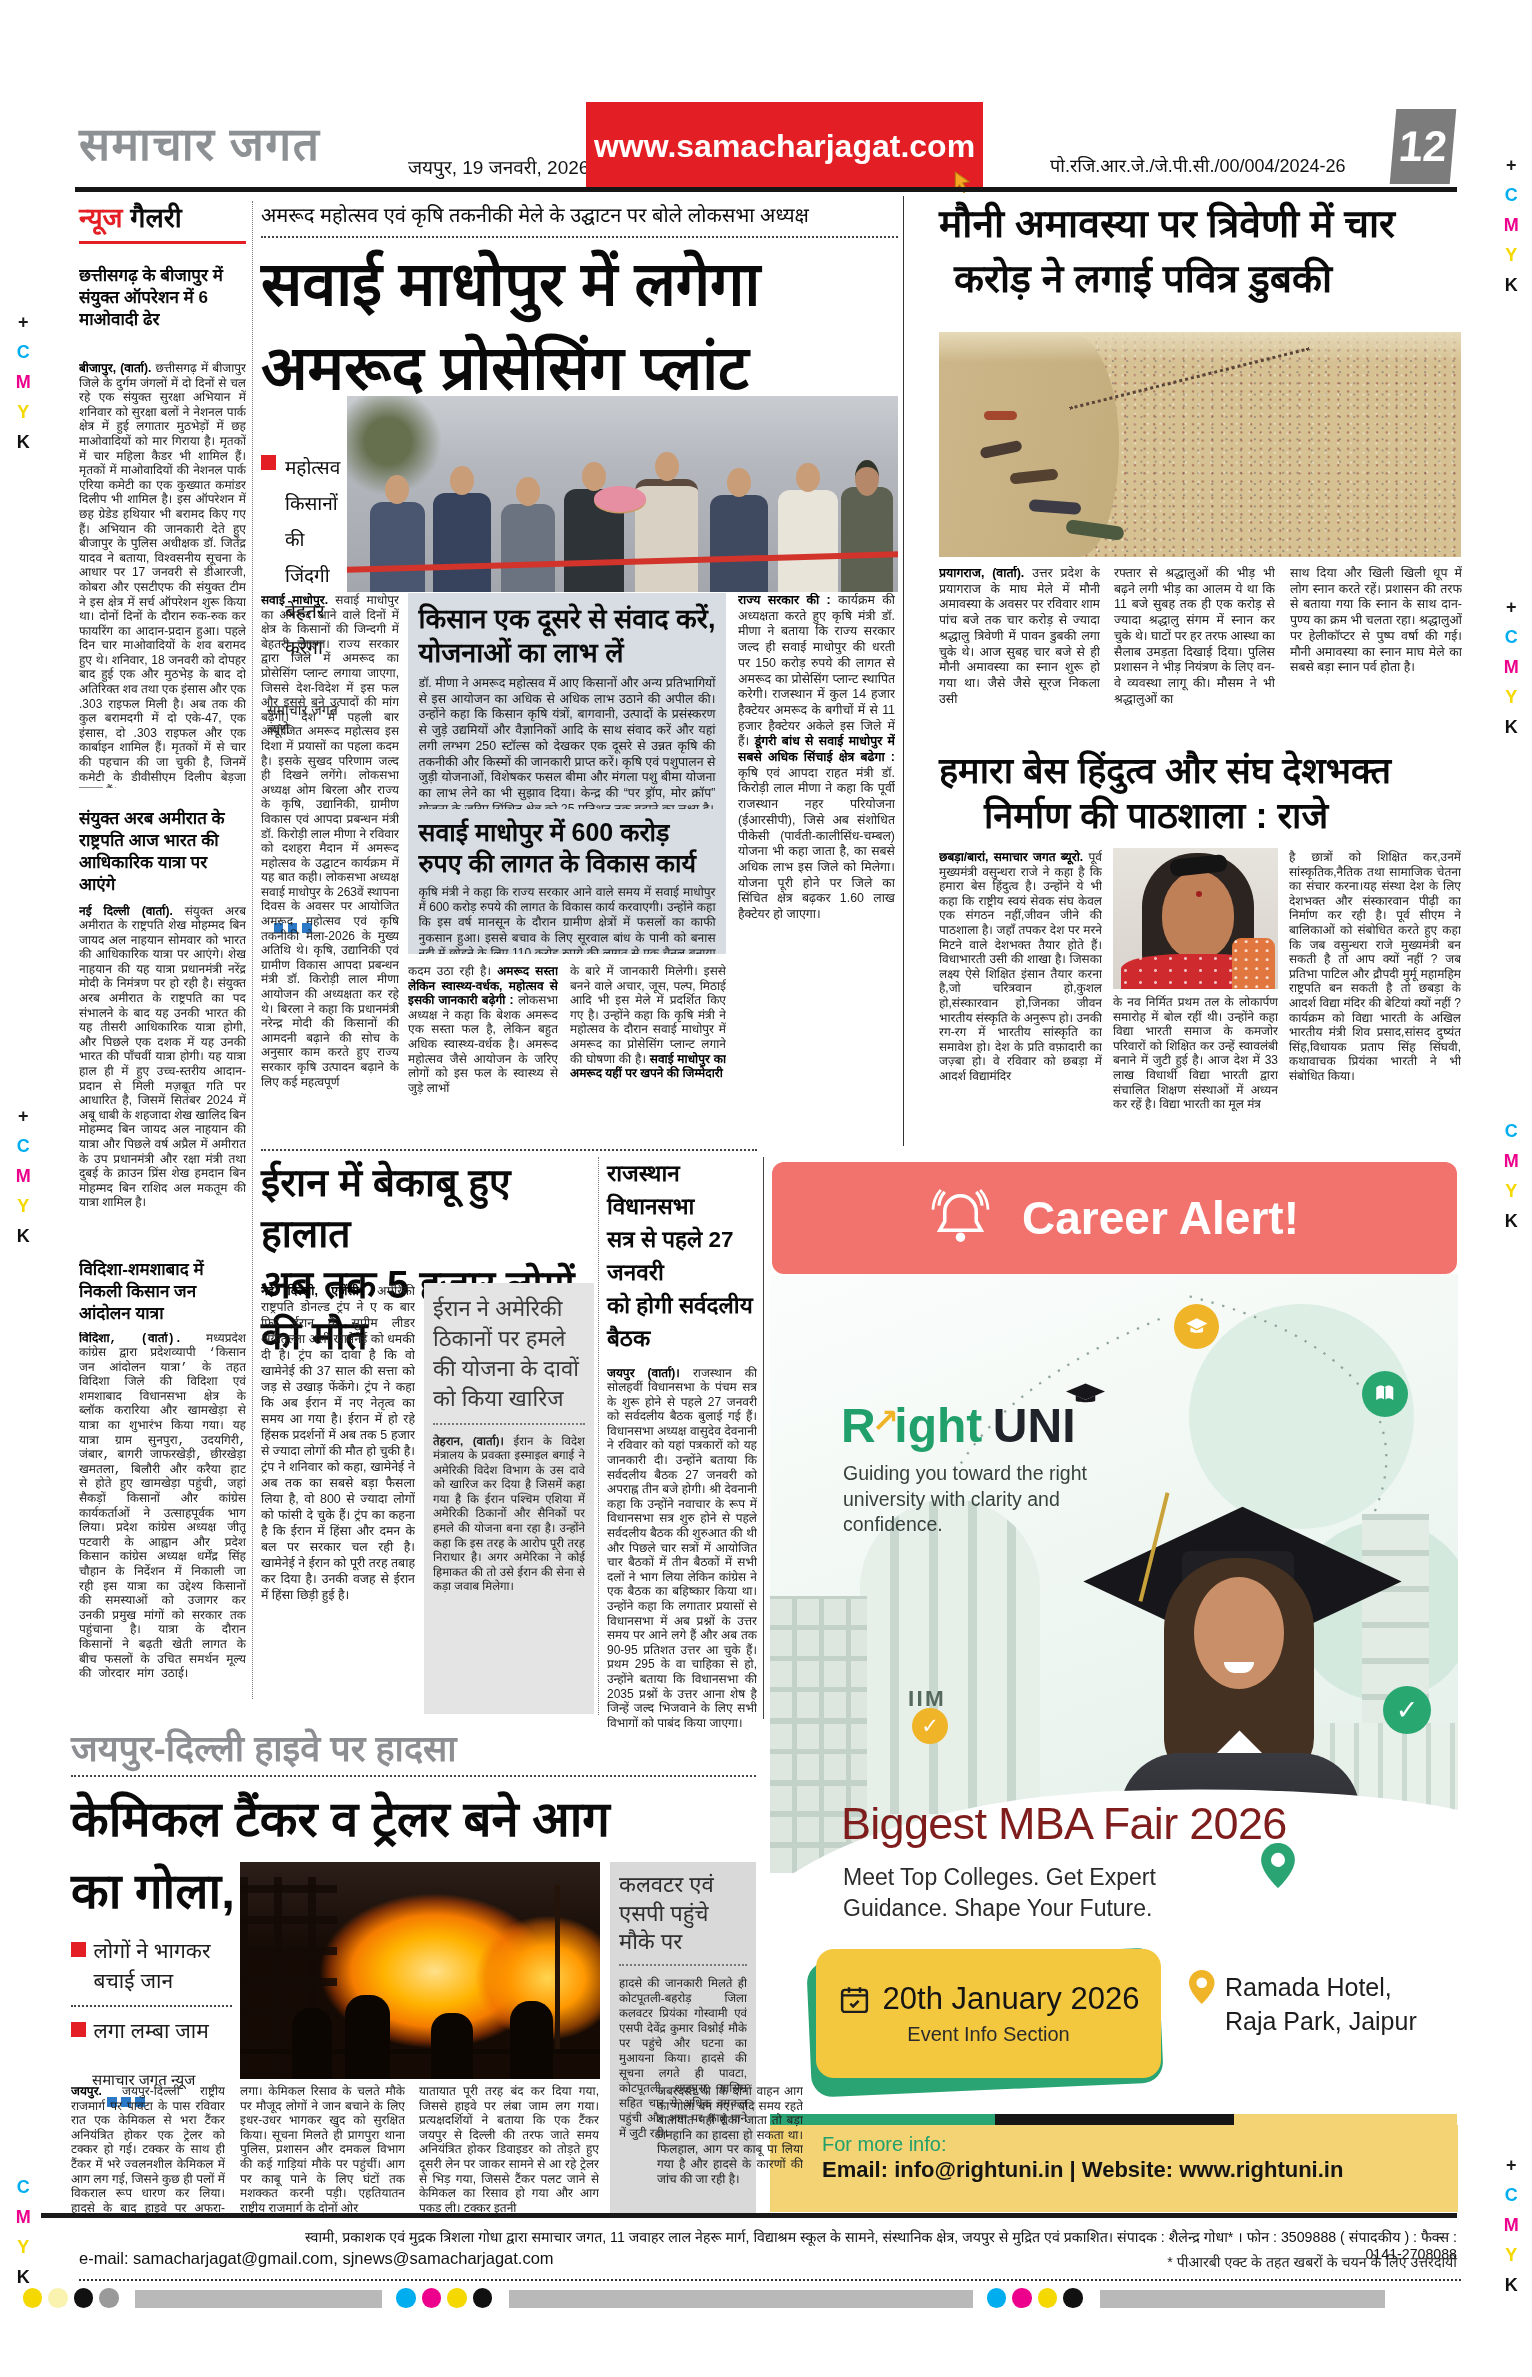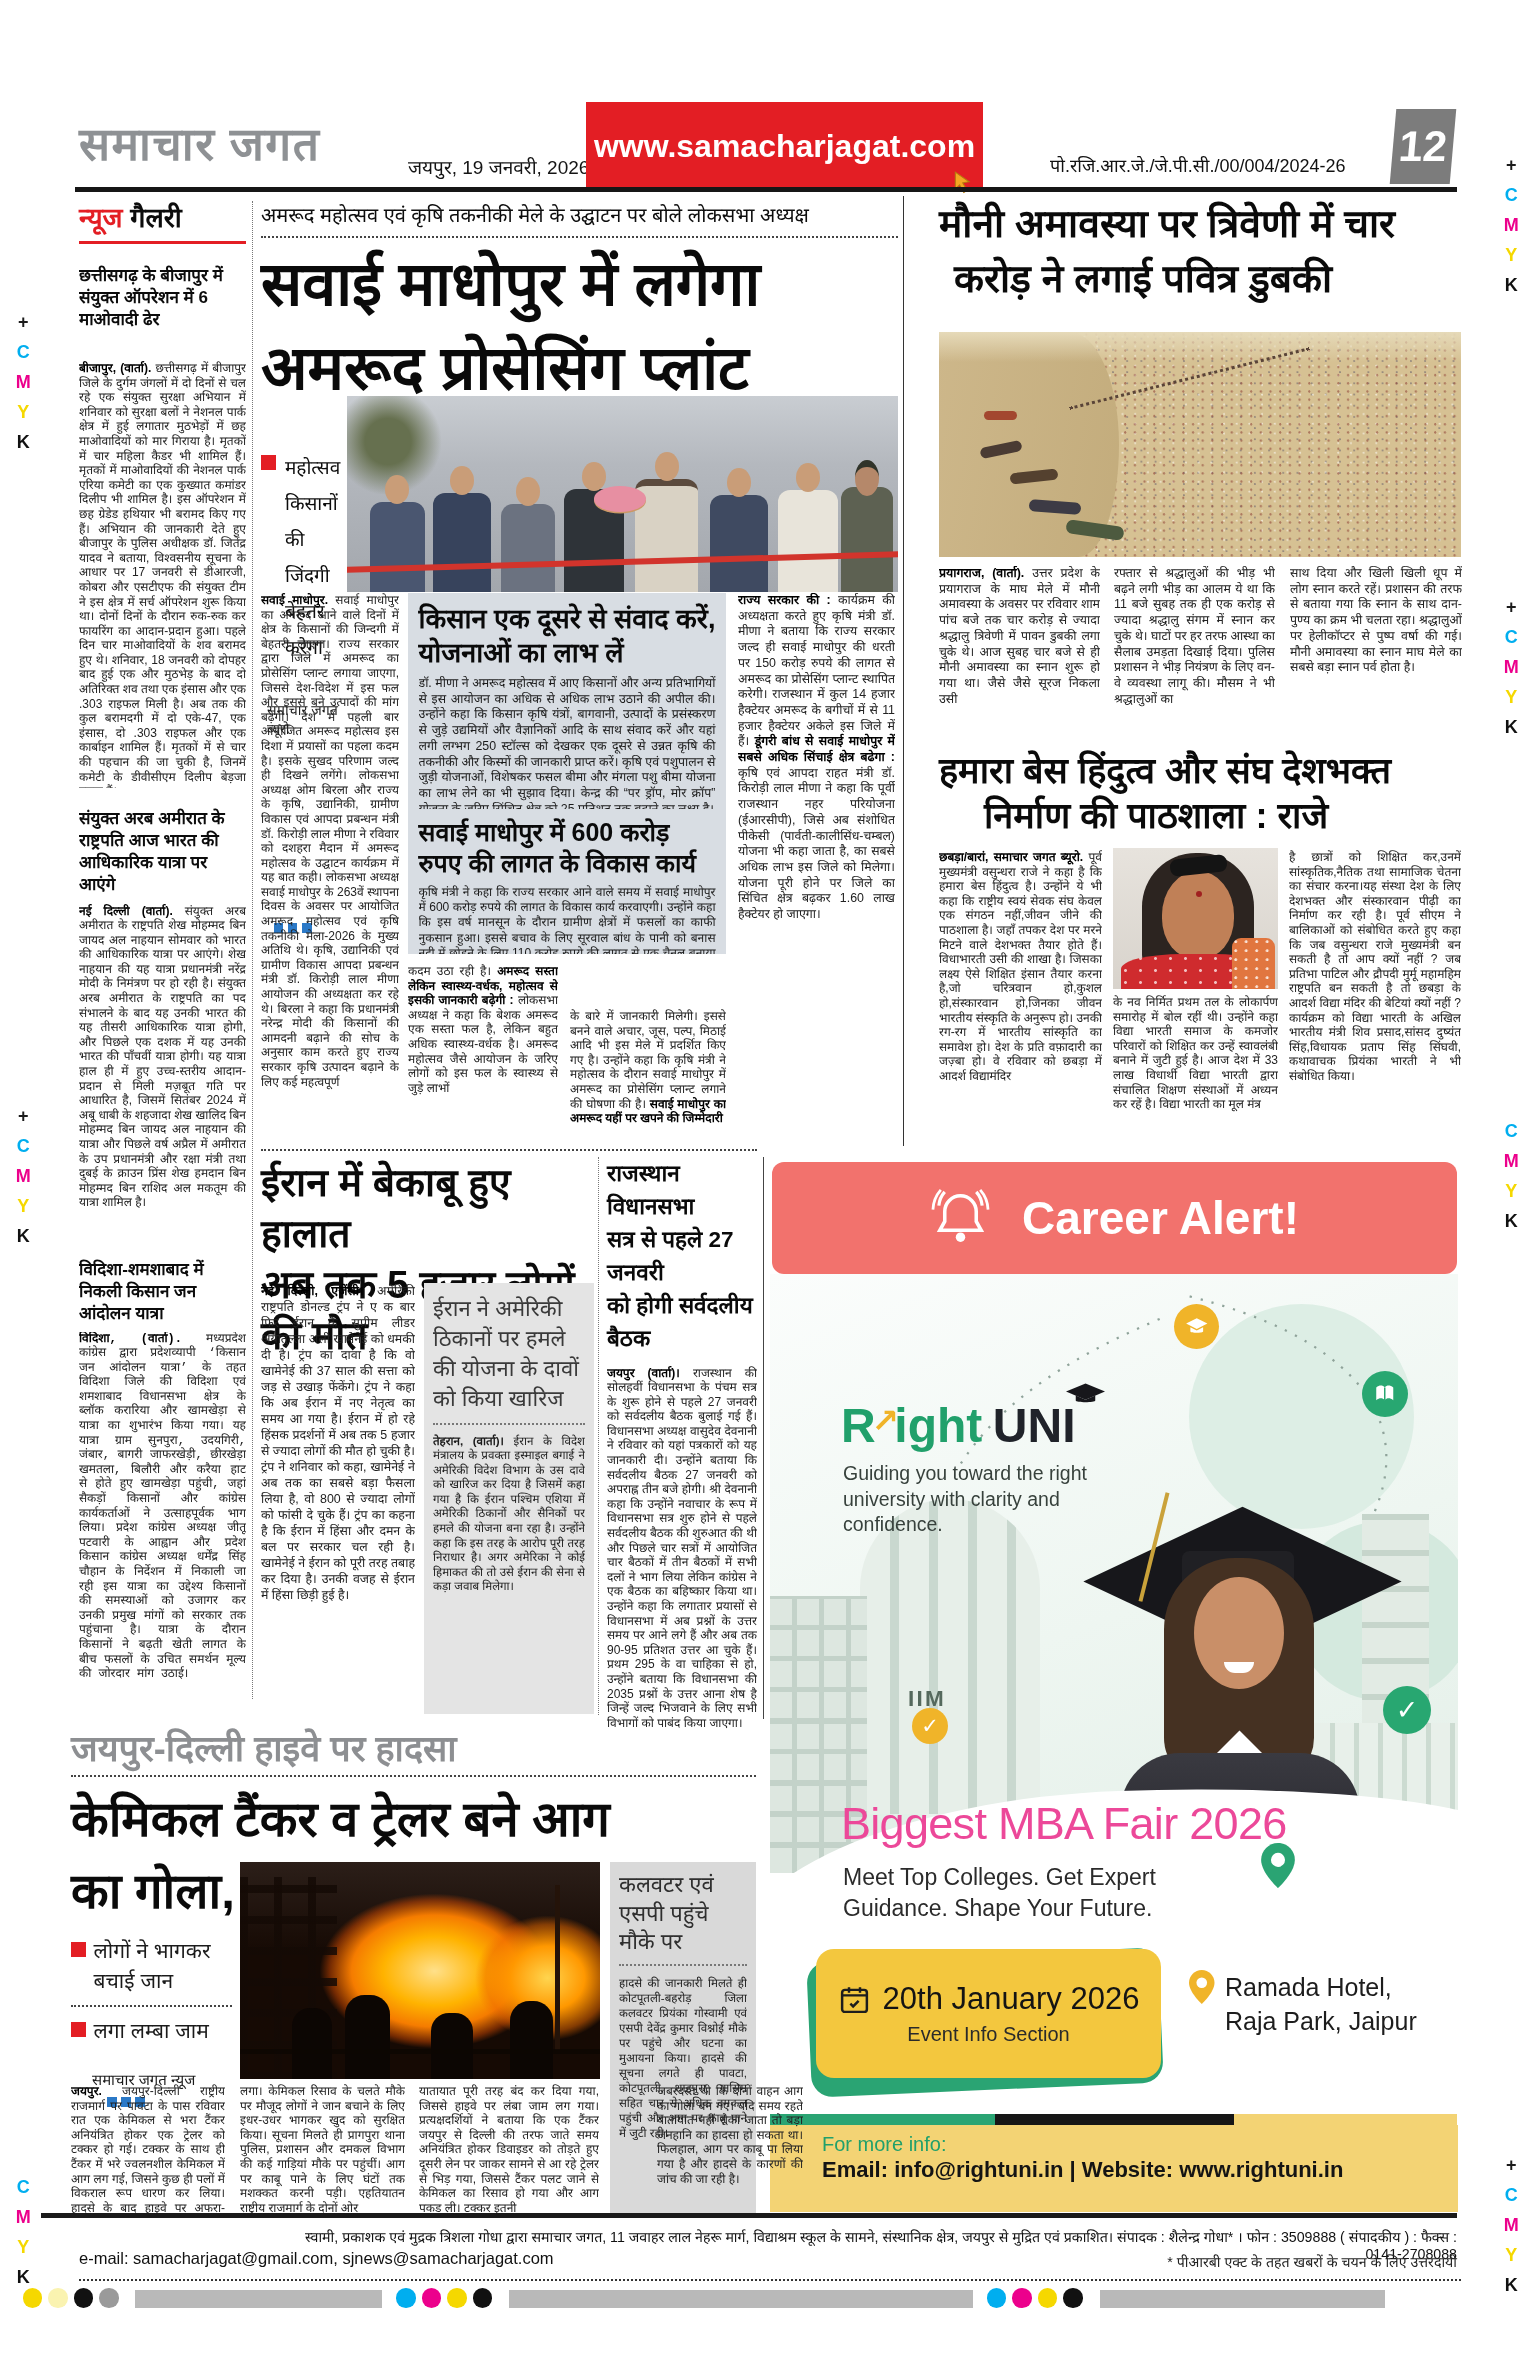--- a/index.html
+++ b/index.html
@@ -186,21 +186,21 @@
       <p class="j" style="font-size:12.4px;line-height:15.7px;margin-top:6px;height:133px;overflow:hidden;">डॉ. मीणा ने अमरूद महोत्सव में आए किसानों और अन्य प्रतिभागियों से इस आयोजन का अधिक से अधिक लाभ उठाने की अपील की। उन्होंने कहा कि किसान कृषि यंत्रों, बागवानी, उत्पादों के प्रसंस्करण से जुड़े उद्यमियों और वैज्ञानिकों आदि के साथ संवाद करें और यहां लगी लग्भग 250 स्टॉल्स को देखकर एक दूसरे से उन्नत कृषि की तकनीकी और किस्मों की जानकारी प्राप्त करें। कृषि एवं पशुपालन से जुड़ी योजनाओं, विशेषकर फसल बीमा और मंगला पशु बीमा योजना का लाभ लेने का भी सुझाव दिया। केन्द्र की “पर ड्रॉप, मोर क्रॉप” योजना के जरिए सिंचित क्षेत्र को 25 प्रतिशत तक बढ़ाने का लक्ष्य है।</p>
       <div class="hl" style="font-size:25px;line-height:31px;margin-top:7.5px;">सवाई माधोपुर में 600 करोड़ रुपए की लागत के विकास कार्य</div>
       <p class="j" style="font-size:12px;line-height:15.4px;margin-top:6px;height:90px;overflow:hidden;">कृषि मंत्री ने कहा कि राज्य सरकार आने वाले समय में सवाई माधोपुर में 600 करोड़ रुपये की लागत के विकास कार्य करवाएगी। उन्होंने कहा कि इस वर्ष मानसून के दौरान ग्रामीण क्षेत्रों में फसलों का काफी नुकसान हुआ। इससे बचाव के लिए सूरवाल बांध के पानी को बनास नदी में छोड़ने के लिए 110 करोड़ रुपये की लागत से एक चैनल बनाया जाएगा। इससे जिले में सिंचाई के लिए भी अतिरिक्त पानी उपलब्ध हो सकेगा।</p>
     </div>
 
     <p class="body-txt j abs clip" style="left:147px;top:763px;width:150px;height:183px;">
       <span>कदम उठा रही है।</span>
       <b>अमरूद सस्ता लेकिन स्वास्थ्य-वर्धक, महोत्सव से इसकी जानकारी बढ़ेगी :</b>
       <span>लोकसभा अध्यक्ष ने कहा कि बेशक अमरूद एक सस्ता फल है, लेकिन बहुत अधिक स्वास्थ्य-वर्धक है। अमरूद महोत्सव जैसे आयोजन के जरिए लोगों को इस फल के स्वास्थ्य से जुड़े लाभों</span>
     </p>
-    <p class="body-txt j abs clip" style="left:309px;top:763px;width:156px;height:183px;margin-top:45px;">
+    <p class="body-txt j abs clip" style="left:309px;top:763px;width:156px;height:183px;">
       <span>के बारे में जानकारी मिलेगी। इससे बनने वाले अचार, जूस, पल्प, मिठाई आदि भी इस मेले में प्रदर्शित किए गए है। उन्होंने कहा कि कृषि मंत्री ने महोत्सव के दौरान सवाई माधोपुर में अमरूद का प्रोसेसिंग प्लान्ट लगाने की घोषणा की है।</span>
       <b>सवाई माधोपुर का अमरूद यहीं पर खपने की जिम्मेदारी</b>
     </p>
 
     <p class="body-txt j abs clip" style="left:477px;top:392px;width:157px;height:553px;font-size:12.4px;line-height:15.7px;">
       <b>राज्य सरकार की :</b>
       <span>कार्यक्रम की अध्यक्षता करते हुए कृषि मंत्री डॉ. मीणा ने बताया कि राज्य सरकार जल्द ही सवाई माधोपुर की धरती पर 150 करोड़ रुपये की लागत से अमरूद का प्रोसेसिंग प्लान्ट स्थापित करेगी। राजस्थान में कुल 14 हजार हैक्टेयर अमरूद के बगीचों में से 11 हजार हैक्टेयर अकेले इस जिले में हैं।</span>
       <b>डूंगरी बांध से सवाई माधोपुर में सबसे अधिक सिंचाई क्षेत्र बढेगा :</b>
       <span>कृषि एवं आपदा राहत मंत्री डॉ. किरोड़ी लाल मीणा ने कहा कि पूर्वी राजस्थान नहर परियोजना (ईआरसीपी), जिसे अब संशोधित पीकेसी (पार्वती-कालीसिंध-चम्बल) योजना भी कहा जाता है, का सबसे अधिक लाभ इस जिले को मिलेगा। योजना पूरी होने पर जिले का सिंचित क्षेत्र बढ़कर 1.60 लाख हैक्टेयर हो जाएगा।</span>
     </p>
@@ -346,21 +346,21 @@
         <svg width="39" height="25.5" viewBox="0 0 24 14" style="position:absolute;left:225px;top:-16.5px;">
             <path d="M12 0 0 5l12 5 12-5z" fill="#17171b"></path>
             <path d="M6 7.5v3c0 1.4 12 1.4 12 0v-3l-6 2.6z" fill="#17171b"></path>
           </svg>
       </div>
       <div class="abs" style="left:73px;top:187px;width:270px;font-size:19.5px;line-height:25.5px;color:#37413c;">Guiding you toward the right university with clarity and confidence.</div>
 
       <div class="abs" style="left:-45px;top:517px;width:794px;height:180px;background:#fff;border-radius:50% 50% 0 0 / 90% 36% 0 0;transform:rotate(-2deg);"></div>
     </div>
 
-    <div class="abs b" style="left:71px;top:644px;font-size:45px;color:#ec4899;letter-spacing:-0.7px;">Biggest MBA Fair 2026</div>
+    <div class="abs b" style="left:71px;top:644px;font-size:45px;color:#7f1d1d;letter-spacing:-0.7px;">Biggest MBA Fair 2026</div>
     <div class="abs" style="left:73px;top:708px;font-size:23px;line-height:31px;color:#2b2b2b;">
       <div>Meet Top Colleges. Get Expert</div>
       <div>Guidance. Shape Your Future.</div>
     </div>
 
     <div class="abs" style="left:39px;top:801px;width:352px;height:135px;background:#2aa473;border-radius:21px;transform:rotate(-2.5deg);"></div>
     <div class="abs" style="left:46px;top:795px;width:345px;height:129px;background:#f3c73e;border-radius:18px;display:flex;flex-direction:column;align-items:center;justify-content:center;">
       <div style="display:flex;align-items:center;gap:12px;">
         <svg width="33" height="33" viewBox="0 0 24 24">
             <rect x="3" y="5" width="18" height="16" rx="2" fill="none" stroke="#1d1d1d" stroke-width="1.8"></rect>

